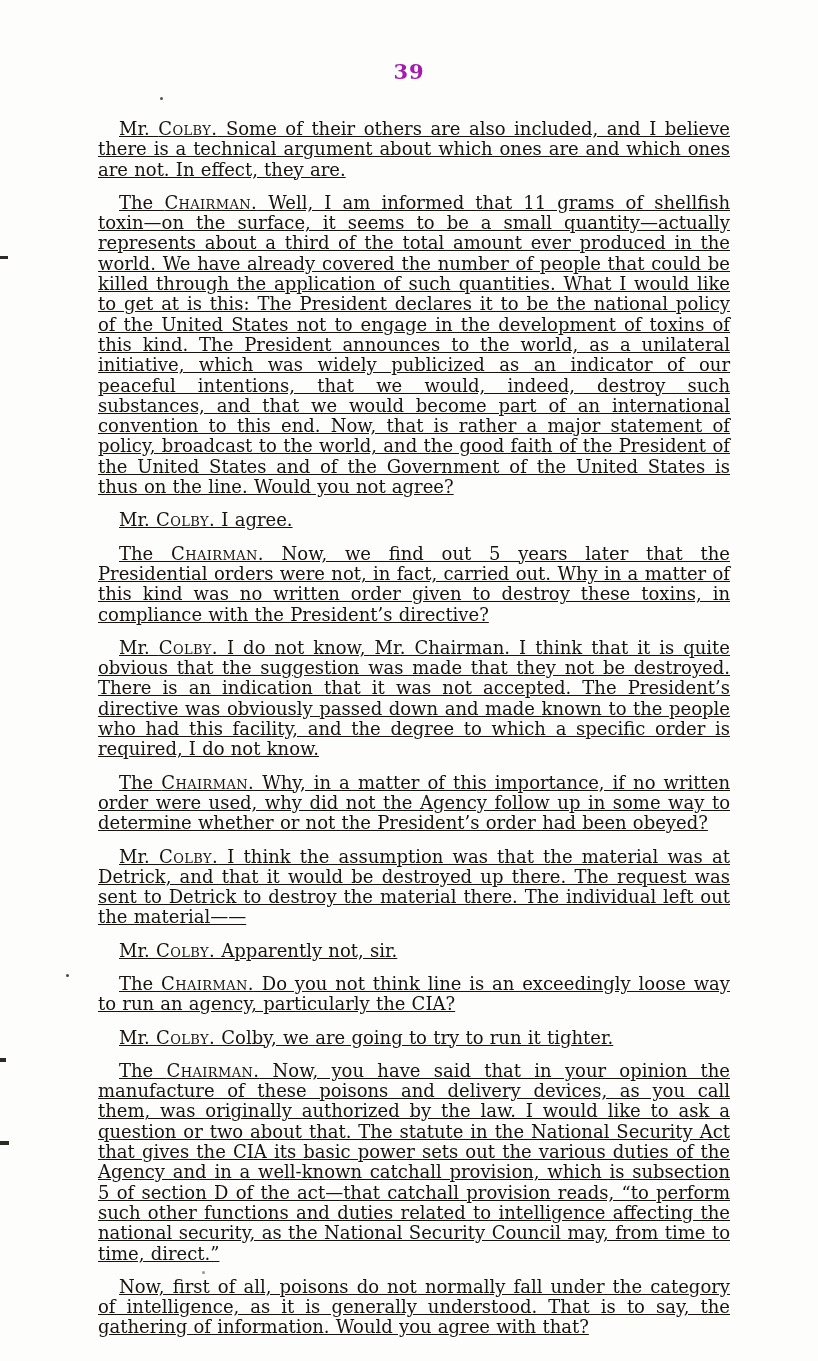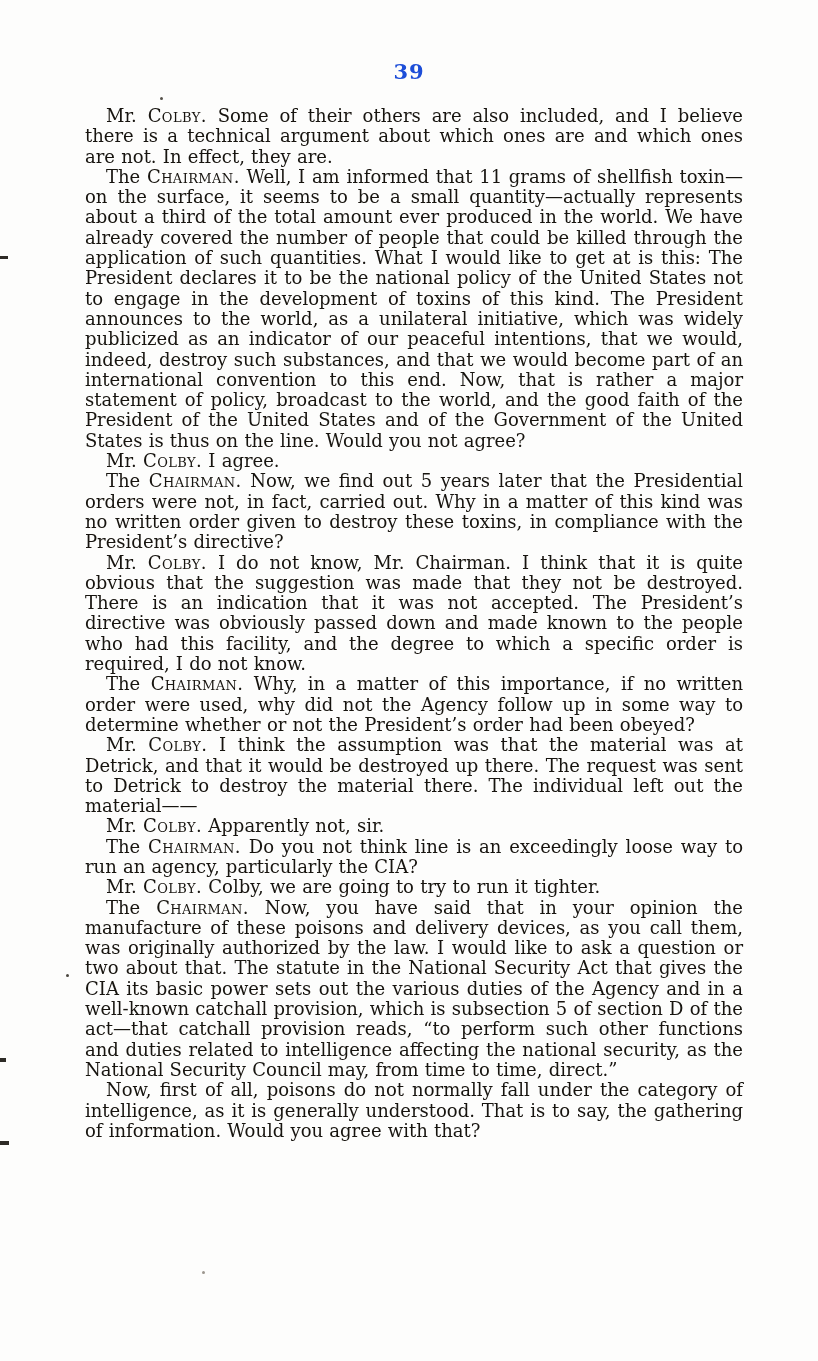--- a/index.html
+++ b/index.html
@@ -15,37 +15,38 @@
     background:#fdfdfc;
     color:#17140f;
   }
   .page-number{
     position:absolute;
     top:59px;left:0;width:100%;
     text-align:center;
     font-size:21px;
     font-weight:700;
     letter-spacing:1px;
-    color:#1d4ed8;
+    color:#a21caf;
   }
   .body-text{
     position:absolute;
     left:85px;top:106px;
     width:658px;
     font-size:18px;
     line-height:20.3px;
     text-align:justify;
     text-justify:inter-word;
     hyphens:auto;
     -webkit-hyphens:auto;
     word-spacing:0.5px;
   }
   p.para{
-    margin:0;
+    margin:13px;
     text-indent:21px;
+    text-decoration:underline;
   }
   .speaker .sc{
     font-variant:small-caps;
     letter-spacing:0.4px;
   }
   
   .artifact{position:absolute;background:#2e2b26;}
   .art-1{left:0;top:256px;width:8px;height:3px;}
   .art-2{left:0;top:1058px;width:6px;height:4px;}
   .art-3{left:0;top:1141px;width:9px;height:4px;}

